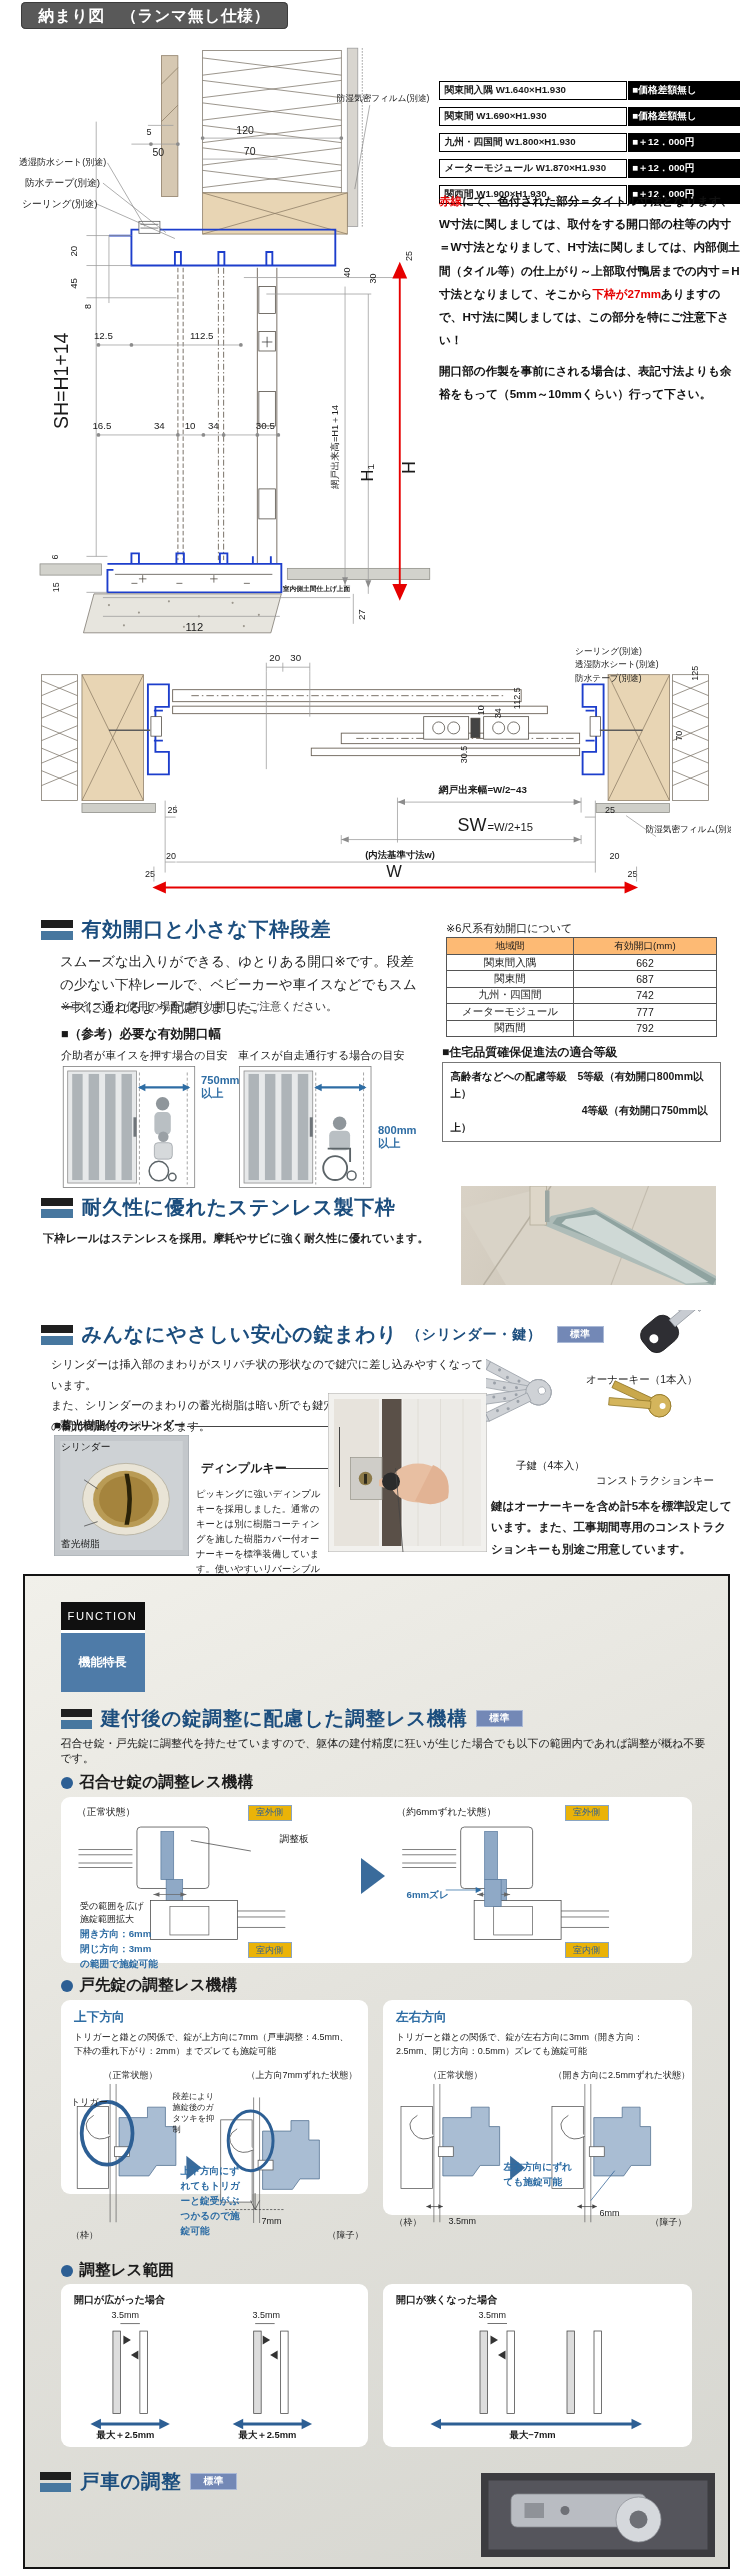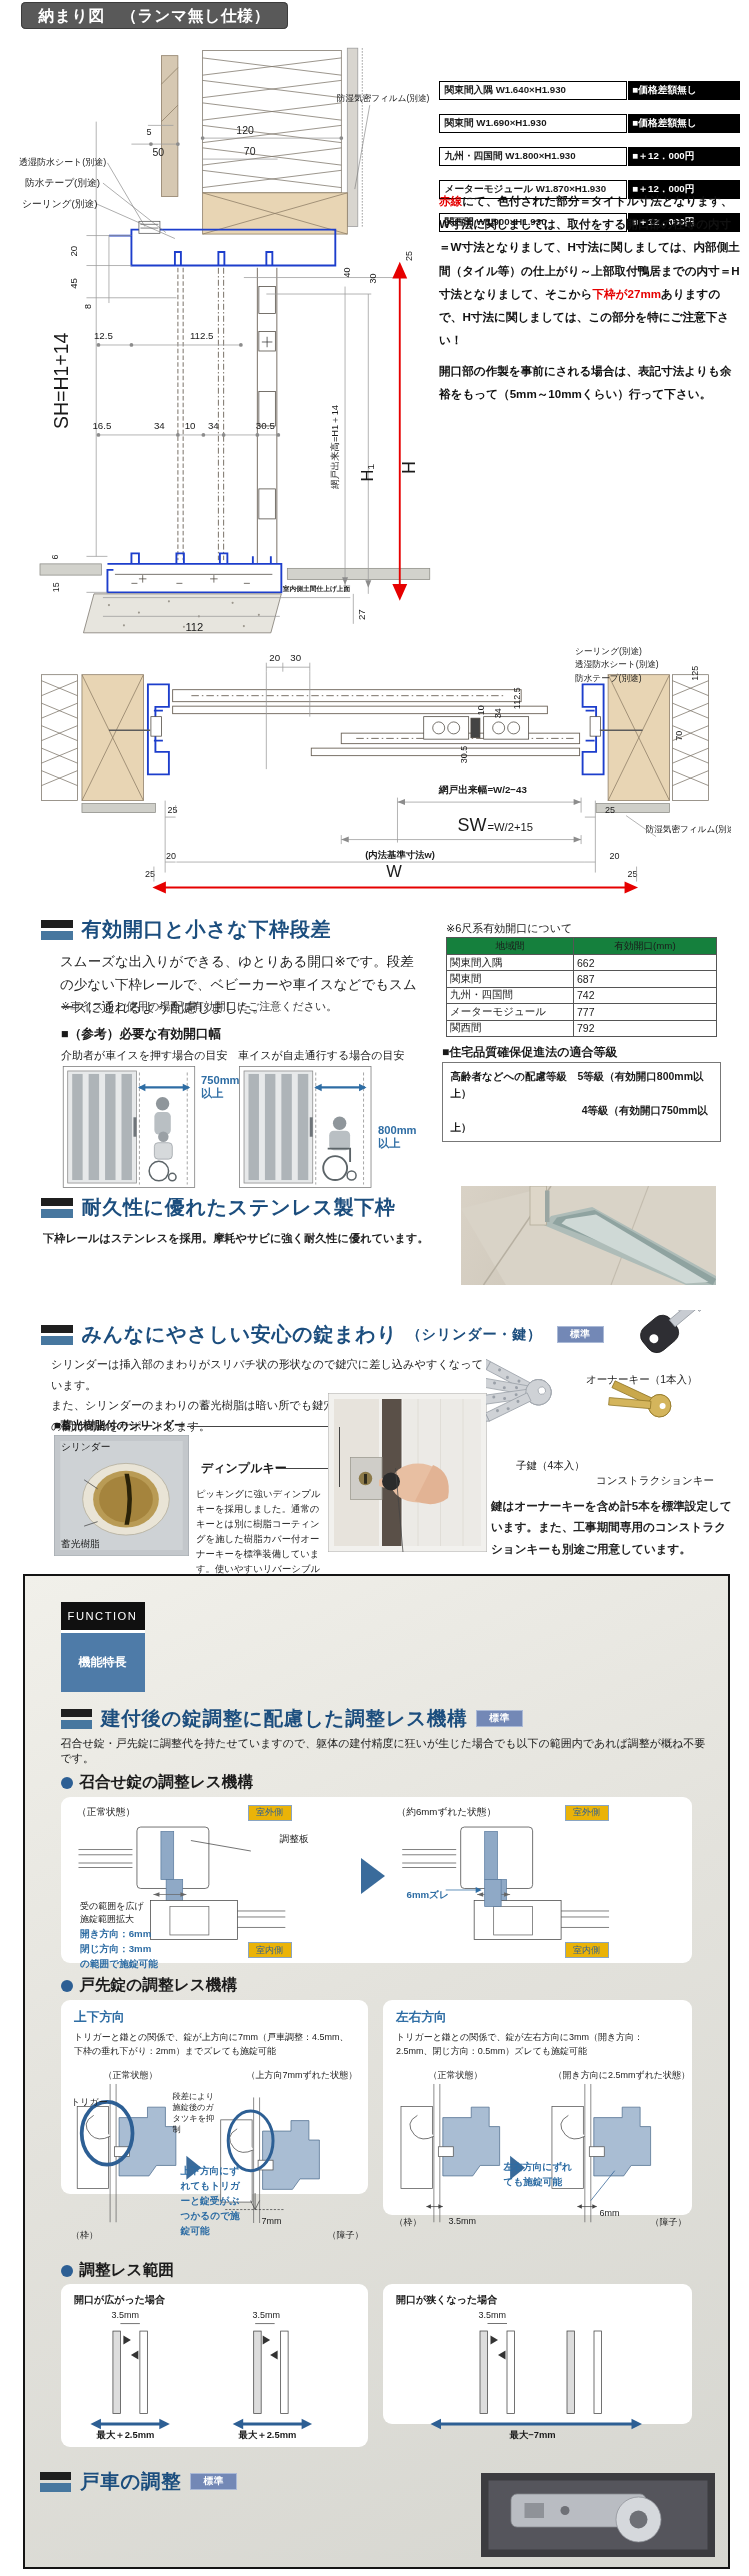--- a/index.html
+++ b/index.html
@@ -3,21 +3,21 @@
 <meta charset="utf-8">
 <style>
   html,body{margin:0;padding:0;background:#fff}
   .page{position:relative;width:750px;height:2576px;background:#fff;
         font-family:"Liberation Sans","DejaVu Sans",sans-serif;color:#1a1a1a;overflow:hidden}
   .abs{position:absolute}
   
   .hbadge{background:#595959;border:1.5px solid #3c3c3c;border-radius:4.5px;color:#fff;
           font-size:15.7px;font-weight:700;padding:3.7px 16.5px;letter-spacing:0.7px}
   
-  .prow{display:flex;margin-bottom:14px;height:19px}
+  .prow{display:flex;margin-bottom:7px;height:19px}
   .psize{flex:1;border:1.5px solid #000;background:#fff;font-weight:700;font-size:9.7px;
          display:flex;align-items:center;padding:0 4.5px;white-space:nowrap;overflow:hidden}
   .pprice{width:103px;background:#000;color:#fff;font-size:9.7px;font-weight:700;
           display:flex;align-items:center;padding:0 4.5px;margin-left:1.5px}
   .rednote{font-size:11.6px;line-height:2.0;font-weight:600;color:#111}
   .red{color:#e60000}
   
   .sec-head{display:flex;align-items:center;gap:9px;font-family:"Liberation Serif","DejaVu Serif",serif;
             color:#1c4e7e;font-weight:700;font-size:20px;letter-spacing:0.7px}
   .sqicon{width:31.5px;height:20px;display:flex;flex-direction:column;gap:2.2px;flex:0 0 auto}
@@ -25,22 +25,22 @@
   .sqicon .b2{flex:1;background:#47779f}
   .std{background:#7388b6;border:1.5px solid #aab9d6;color:#fff;font-size:9.7px;
        padding:0.7px 12px;font-weight:700;white-space:nowrap}
   .body-l{font-size:13.5px;line-height:1.7;color:#222}
   .body-m{font-size:11.2px;line-height:1.85;color:#222}
   .body-s{font-size:9.4px;line-height:1.6;color:#222}
   .note-s{font-size:11px;color:#333}
   .bold{font-weight:700}
   
   table.otab{border-collapse:collapse;width:271px;font-size:9.7px}
-  table.otab th{background:#15803d;border:0.7px solid #555;font-weight:400;padding:1.5px 3px}
-  table.otab td{border:0.7px solid #555;padding:0.7px 3px;font-size:10.5px;background:#fff}
+  table.otab th{background:#fdba74;border:0.7px solid #555;font-weight:400;padding:1.5px 3px}
+  table.otab td{border:0.7px solid #555;text-align:center;padding:0.7px 3px;font-size:10.5px;background:#fff}
   .lawbox{border:0.7px solid #777;background:#fff;padding:5.2px 7.5px;font-size:10.5px;font-weight:700;line-height:1.6}
   
   .fbox{border:2.2px solid #141414;background:linear-gradient(155deg,#f1f0ea 0%,#e3e2dc 45%,#d6d6d0 100%)}
   .fbadge{width:84px}
   .fbadge .t{background:#101010;color:#fff;text-align:center;font-size:11.2px;letter-spacing:1.5px;padding:8.2px 0;border-bottom:3px solid #fff}
   .fbadge .b{background:#4e7ba8;color:#fff;text-align:center;font-size:12px;font-weight:700;padding:21px 0}
   .ftitle{font-family:"Liberation Serif","DejaVu Serif",serif;color:#3a6b9e;font-size:37px;font-weight:600;line-height:1.22;letter-spacing:1.5px}
   .bullet-head{display:flex;align-items:center;gap:6.7px;font-size:15.7px;font-weight:700;color:#1c1c1c}
   .bullet{width:12px;height:12px;border-radius:50%;background:#2d5f94;flex:0 0 auto}
   .panel{background:#fff;border-radius:9px}
@@ -710,21 +710,21 @@
         <polygon points="30,152 44,145 44,159" fill="#2d5f94"></polygon>
           <polygon points="136,152 122,145 122,159" fill="#2d5f94"></polygon>
         <polygon points="220,152 234,145 234,159" fill="#2d5f94"></polygon>
           <polygon points="326,152 312,145 312,159" fill="#2d5f94"></polygon>
       </svg>
       <div class="abs cap" style="left:51px;top:25.5px;font-size:9px">3.5mm</div>
       <div class="abs cap" style="left:192px;top:25.5px;font-size:9px">3.5mm</div>
       <div class="abs bold" style="left:36px;top:145px;font-size:9.4px">最大＋2.5mm</div>
       <div class="abs bold" style="left:178px;top:145px;font-size:9.4px">最大＋2.5mm</div>
     </div>
-    <div class="abs panel" style="left:358px;top:708px;width:309px;height:140px">
+    <div class="abs panel" style="left:358px;top:708px;width:309px;height:163px">
       <div class="abs bold" style="left:13.5px;top:9px;font-size:10px">開口が狭くなった場合</div>
       <svg class="abs" style="left:7.5px;top:25.5px" width="294" height="132" viewBox="0 0 392 176">
         <g stroke="#444" fill="none">
           <rect x="120" y="28" width="10" height="110" fill="#ddd"></rect>
             <rect x="156" y="28" width="10" height="110" fill="#fff"></rect>
           <rect x="236" y="28" width="10" height="110" fill="#ddd"></rect>
             <rect x="272" y="28" width="10" height="110" fill="#fff"></rect>
           <path d="M130,18 h26"></path>
         </g>
         <polygon points="144,40 134,34 134,46" fill="#333"></polygon>

